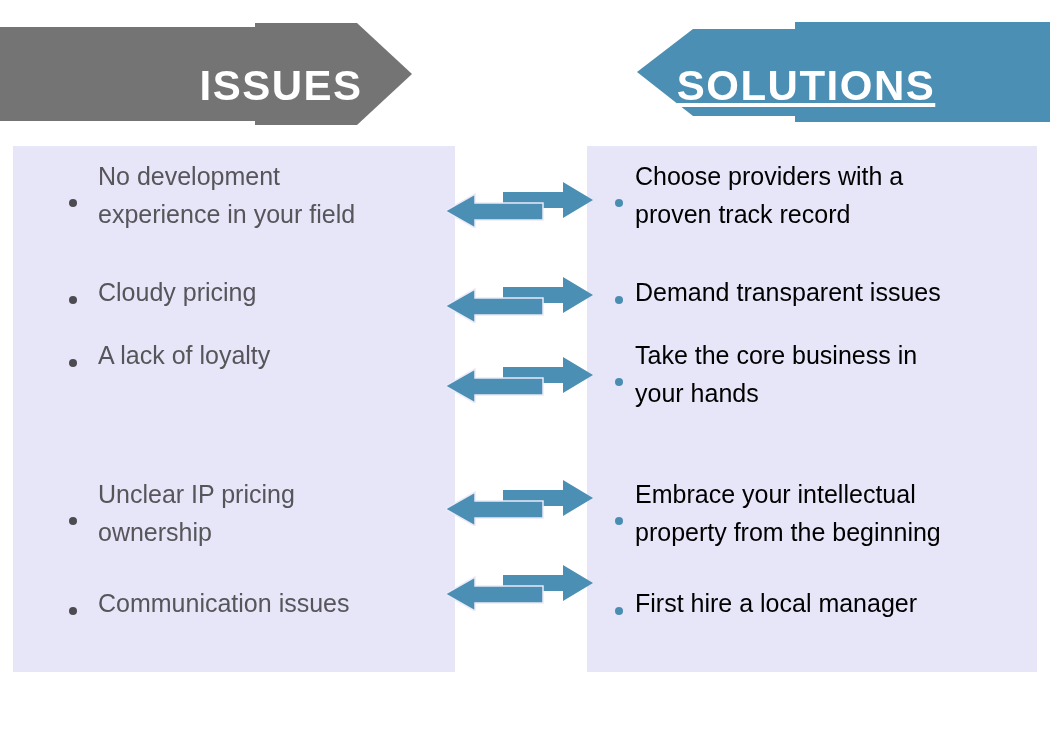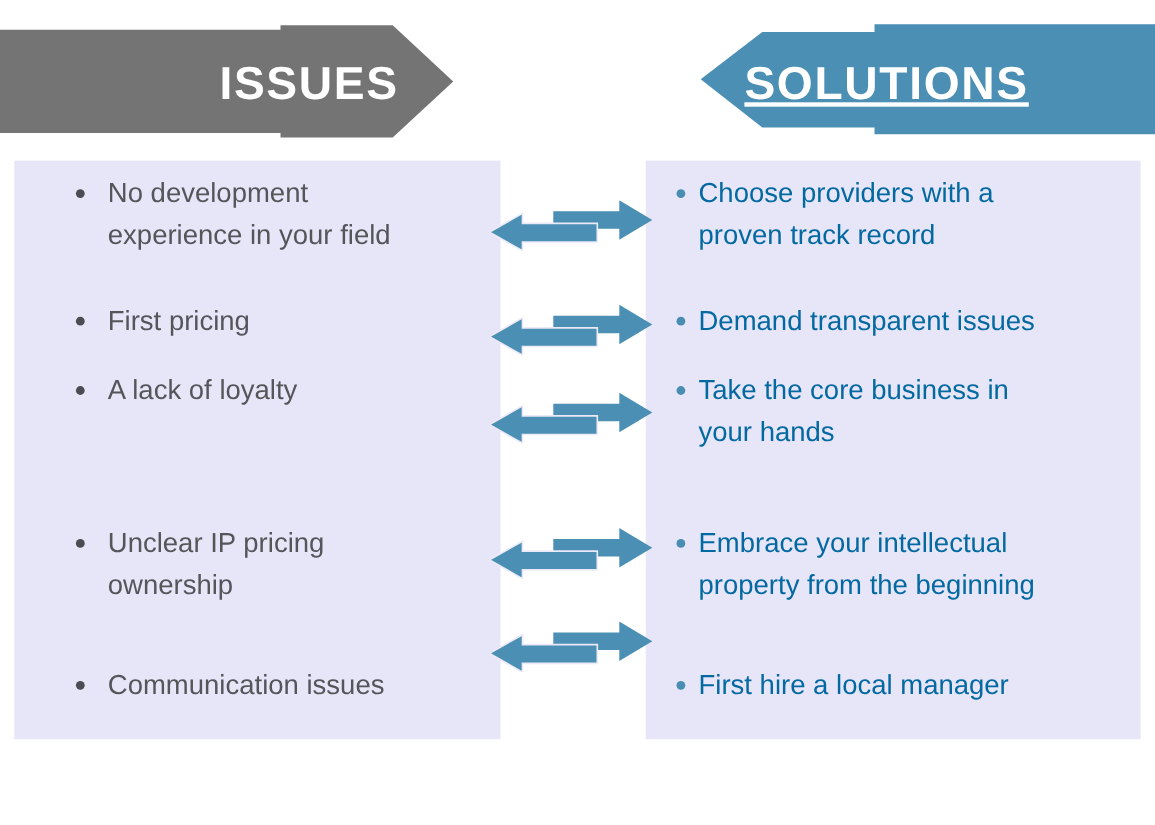--- a/index.html
+++ b/index.html
@@ -13,21 +13,21 @@
     font-family: "Liberation Sans", sans-serif;
   }
   
   .banners-svg {
     position: absolute;
     left: 0; top: 0;
     width: 1050px; height: 140px;
   }
   .banner-label {
     position: absolute;
-    top: 54px;
+    top: 64px;
     width: 300px;
     text-align: center;
     font-size: 42px;
     font-weight: bold;
     letter-spacing: 1.5px;
     color: #ffffff;
     line-height: 44px;
     white-space: nowrap;
   }
   .banner-label.issues   { left: 131px; }
@@ -38,44 +38,44 @@
     top: 146px;
     height: 526px;
     background: #e7e5f8;
   }
   .panel.left  { left: 13px;  width: 442px; }
   .panel.right { left: 587px; width: 450px; }
   
   .item {
     position: absolute;
     display: flex;
-    align-items: flex-start;
+    align-items: center;
   }
   .item .dot {
     flex: 0 0 auto;
     width: 8px; height: 8px;
     border-radius: 50%;
     margin-top: 15px;
   }
   .item .item-text {
     white-space: pre-line;
     font-size: 25px;
     line-height: 38px;
   }
   .item.issues { left: 62px; width: 375px; }
   .item.issues .dot { margin-left: 7px; margin-right: 21px; background: #4c4b51; }
   .item.issues .item-text { color: #56555a; }
   .item.solutions { left: 608px; width: 420px; }
   .item.solutions .dot { margin-left: 7px; margin-right: 12px; background: #4a8db2; }
-  .item.solutions .item-text { color: #0369a1; }
+  .item.solutions .item-text { color: #000000; }
   .row-1 { top: 157px; }
   .row-2 { top: 273px; }
   .row-3 { top: 336px; }
   .row-4 { top: 475px; }
-  .row-5 { top: 604px; }
+  .row-5 { top: 584px; }
   
   .connector {
     position: absolute;
     left: 445px;
     width: 148px; height: 46px;
     z-index: 3;
   }
   .connector.c-1 { top: 182px; }
   .connector.c-2 { top: 277px; }
   .connector.c-3 { top: 357px; }
@@ -104,21 +104,21 @@
   <div class="panel left"></div>
   <div class="panel right"></div>
 
   <div class="item issues row-1">
     <span class="dot"></span>
     <div class="item-text">No development
 experience in your field</div>
   </div>
   <div class="item issues row-2">
     <span class="dot"></span>
-    <div class="item-text">First pricing</div>
+    <div class="item-text">Cloudy pricing</div>
   </div>
   <div class="item issues row-3">
     <span class="dot"></span>
     <div class="item-text">A lack of loyalty</div>
   </div>
   <div class="item issues row-4">
     <span class="dot"></span>
     <div class="item-text">Unclear IP pricing
 ownership</div>
   </div>

